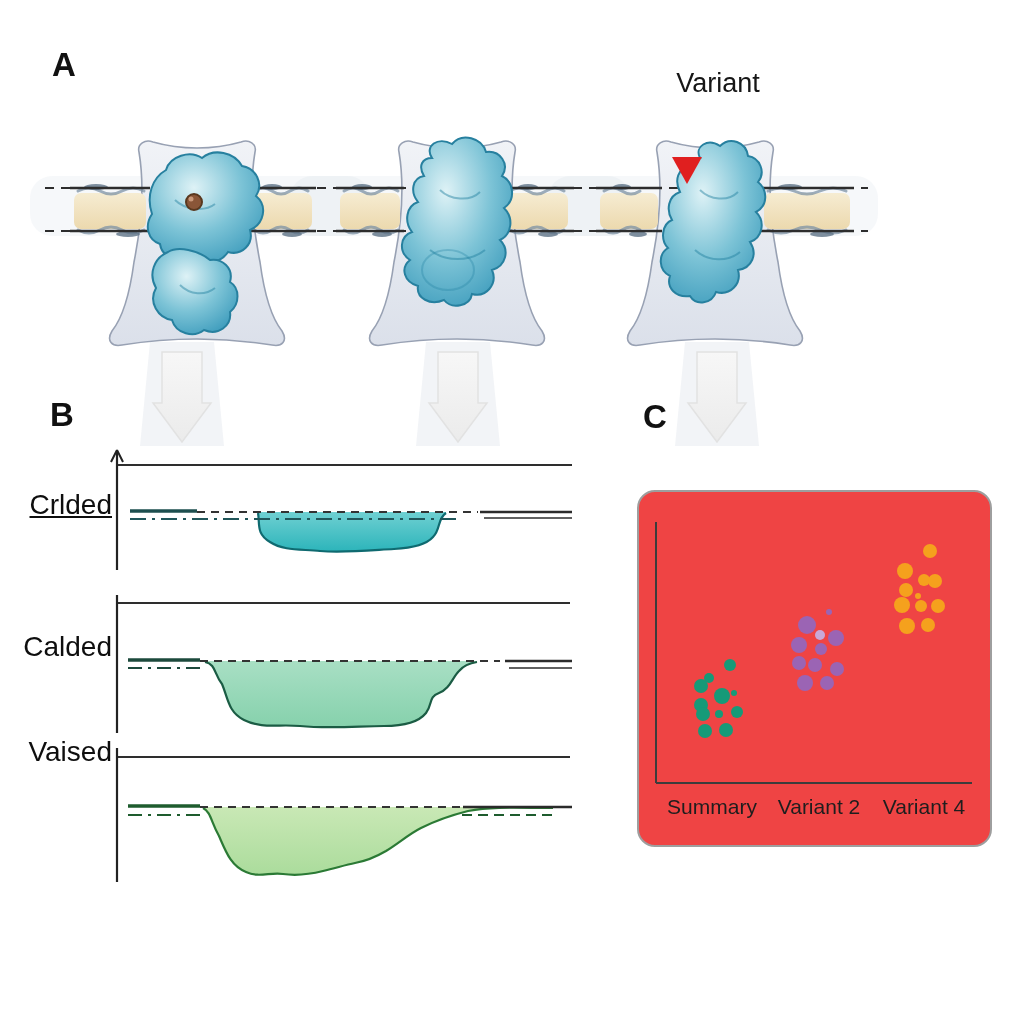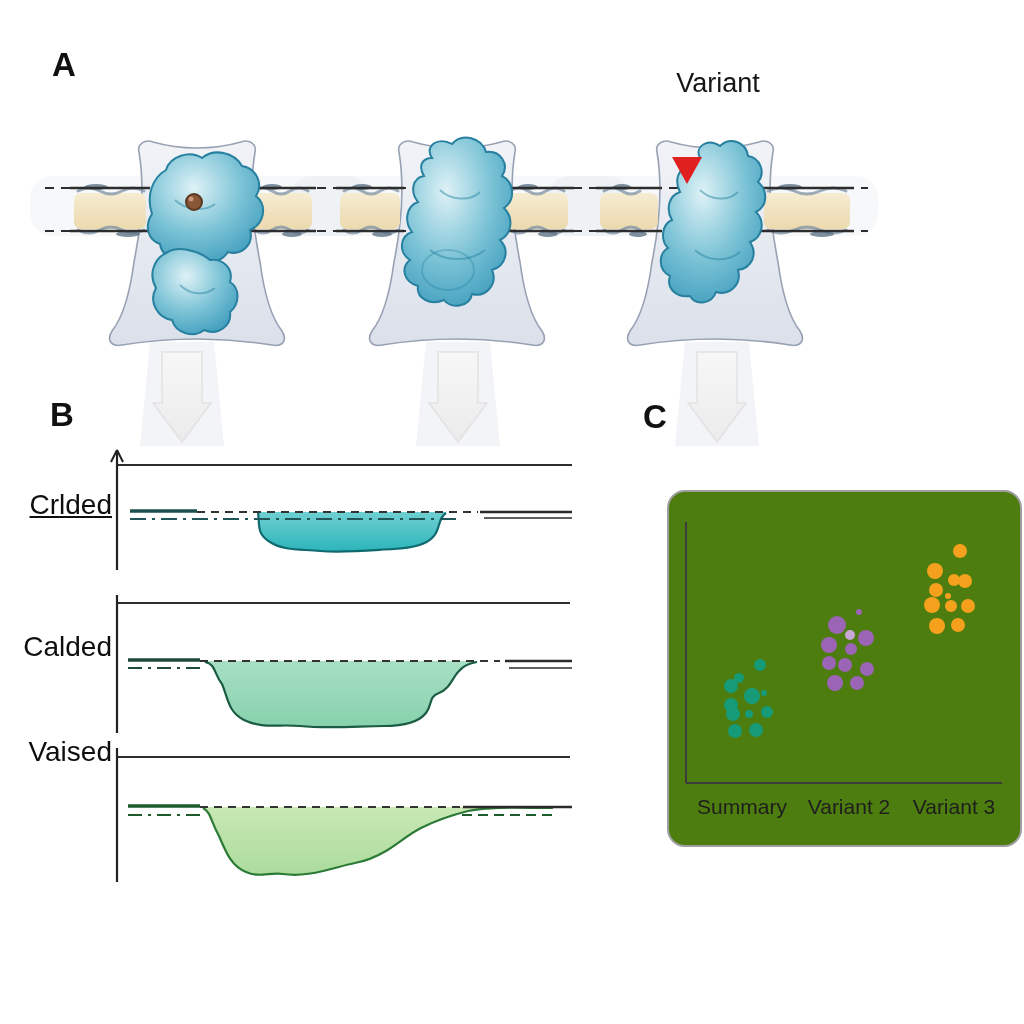--- a/index.html
+++ b/index.html
@@ -4,21 +4,21 @@
 <style>
   html,body{margin:0;padding:0;background:#fff;}
   .page{position:relative;width:1024px;height:1024px;background:#ffffff;overflow:hidden;
         font-family:"Liberation Sans", sans-serif;}
   .gfx{position:absolute;left:0;top:0;}
   .panel-label{position:absolute;font-size:33px;font-weight:bold;color:#111;letter-spacing:1px;}
   .col-title{position:absolute;font-size:27px;color:#161616;text-align:center;
              white-space:pre-line;line-height:35px;}
   .trace-label{position:absolute;width:112px;text-align:right;font-size:28px;color:#0e0e0e;}
   .panelc-box{position:absolute;left:637px;top:490px;width:355px;height:357px;
-              border:2px solid #9e9e9e;border-radius:18px;background:#4d7c0f;box-sizing:border-box;margin-left:30px;}
+              border:2px solid #9e9e9e;border-radius:18px;background:#ef4444;box-sizing:border-box;}
   .panelc-box svg{position:absolute;left:0;top:0;}
   .xlabel{position:absolute;transform:translateX(-50%);font-size:21px;color:#1e1e1e;top:303px;white-space:nowrap;}
 </style>
 </head>
 <body>
 
 <div class="page">
 
   <svg class="gfx" width="1024" height="1024" viewBox="0 0 1024 1024">
     <defs>
@@ -241,16 +241,16 @@
           <circle cx="279" cy="104" r="3" fill="#f5a11d"></circle>
           <circle cx="263" cy="113" r="8" fill="#f5a11d"></circle>
           <circle cx="282" cy="114" r="6" fill="#f5a11d"></circle>
           <circle cx="299" cy="114" r="7" fill="#f5a11d"></circle>
           <circle cx="268" cy="134" r="8" fill="#f5a11d"></circle>
           <circle cx="289" cy="133" r="7" fill="#f5a11d"></circle>
         </g>
     </svg>
     <span class="xlabel" style="left:73px;">Summary</span>
     <span class="xlabel" style="left:180px;">Variant 2</span>
-    <span class="xlabel" style="left:285px;">Variant 3</span>
+    <span class="xlabel" style="left:285px;">Variant 4</span>
   </div>
 
 </div>
 
 </body></html>

